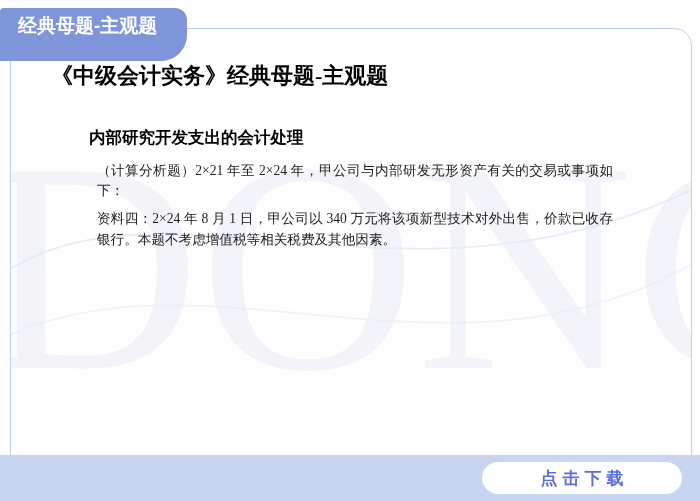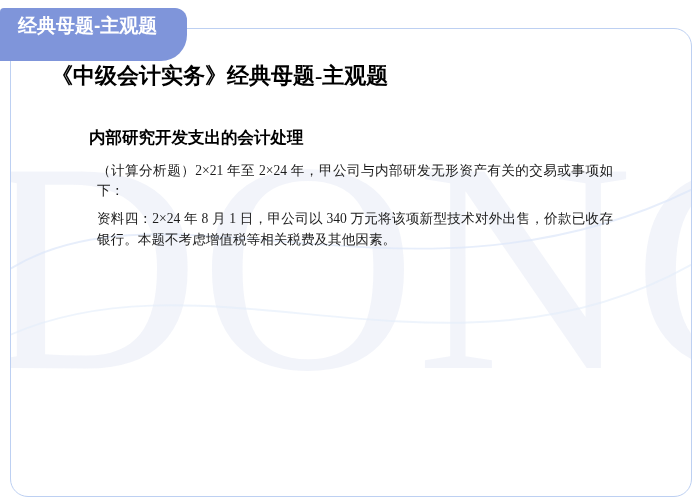--- a/index.html
+++ b/index.html
@@ -103,14 +103,17 @@
     <div class="body-text">
       <p>（计算分析题）2×21 年至 2×24 年，甲公司与内部研发无形资产有关的交易或事项如下：</p>
       <p>资料四：2×24 年 8 月 1 日，甲公司以 340 万元将该项新型技术对外出售，价款已收存银行。本题不考虑增值税等相关税费及其他因素。</p>
     </div>
   </div>
 
   <div class="badge">
     <span>经典母题-主观题</span>
   </div>
 
+  <div class="footer-band">
+    <button class="download-btn">点击下载</button>
+  </div>
 
 </div>
 
 </body></html>

